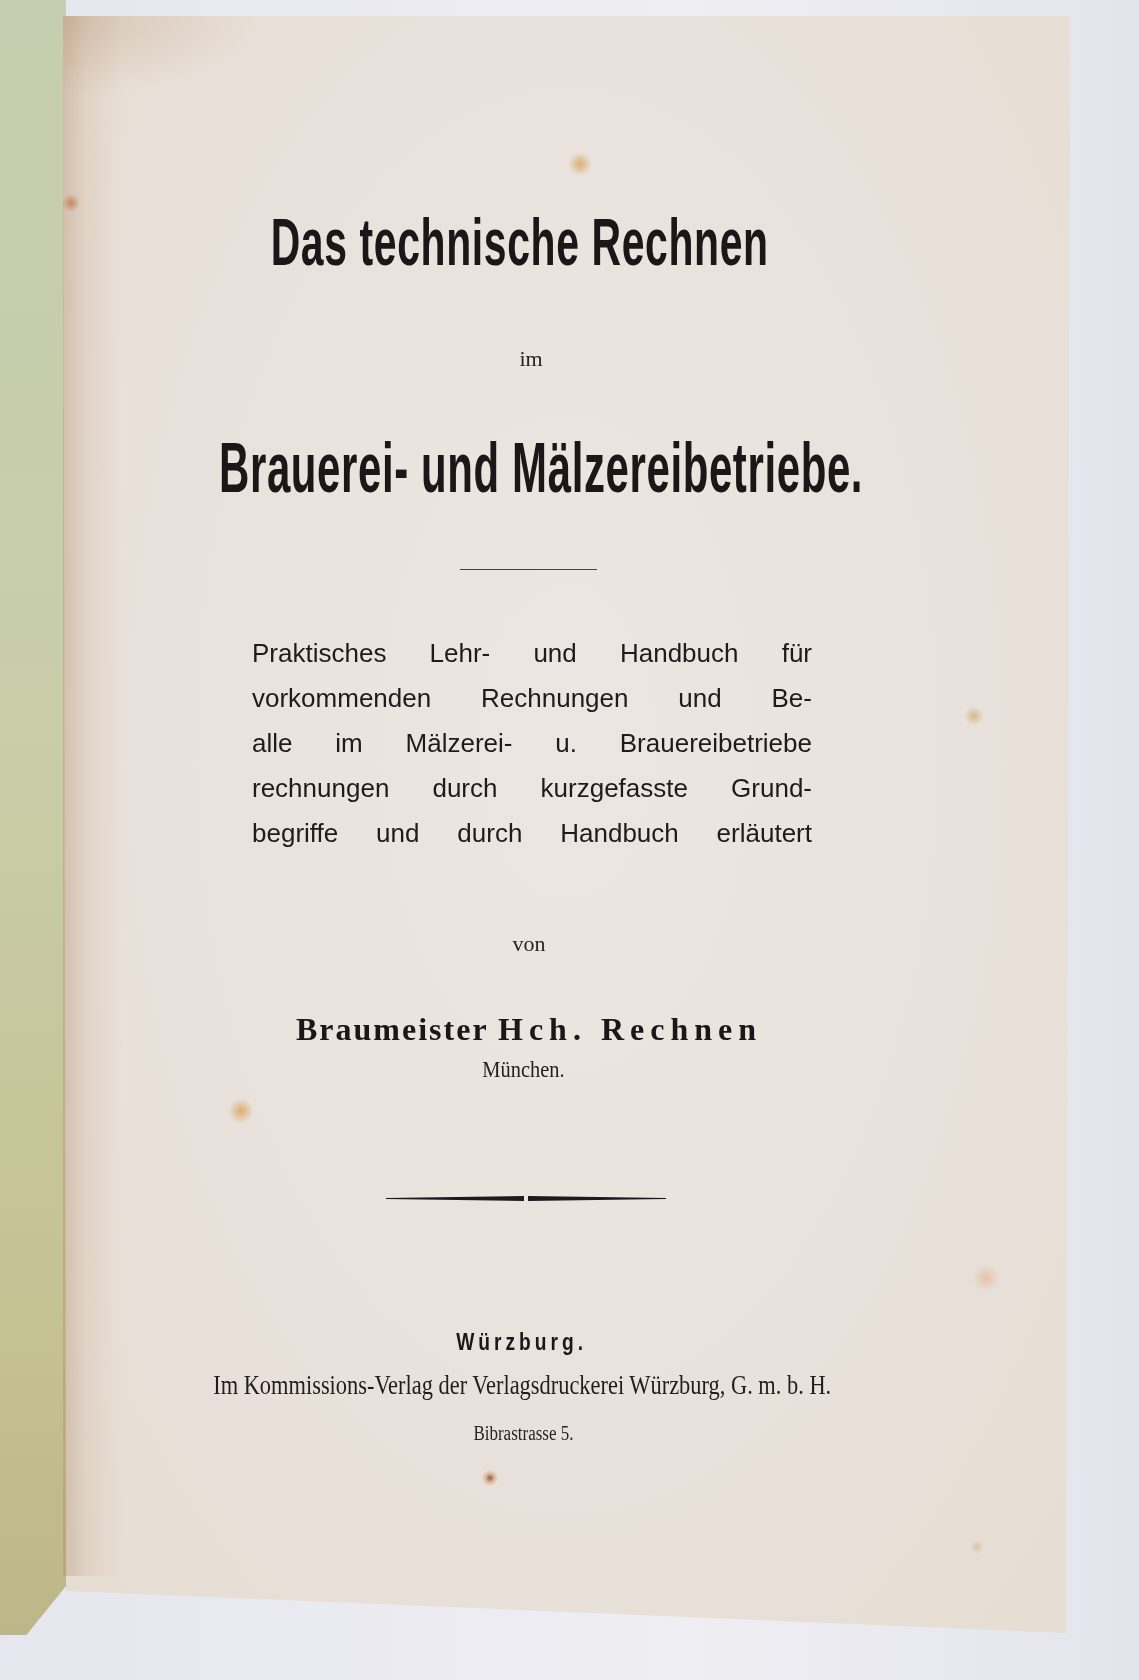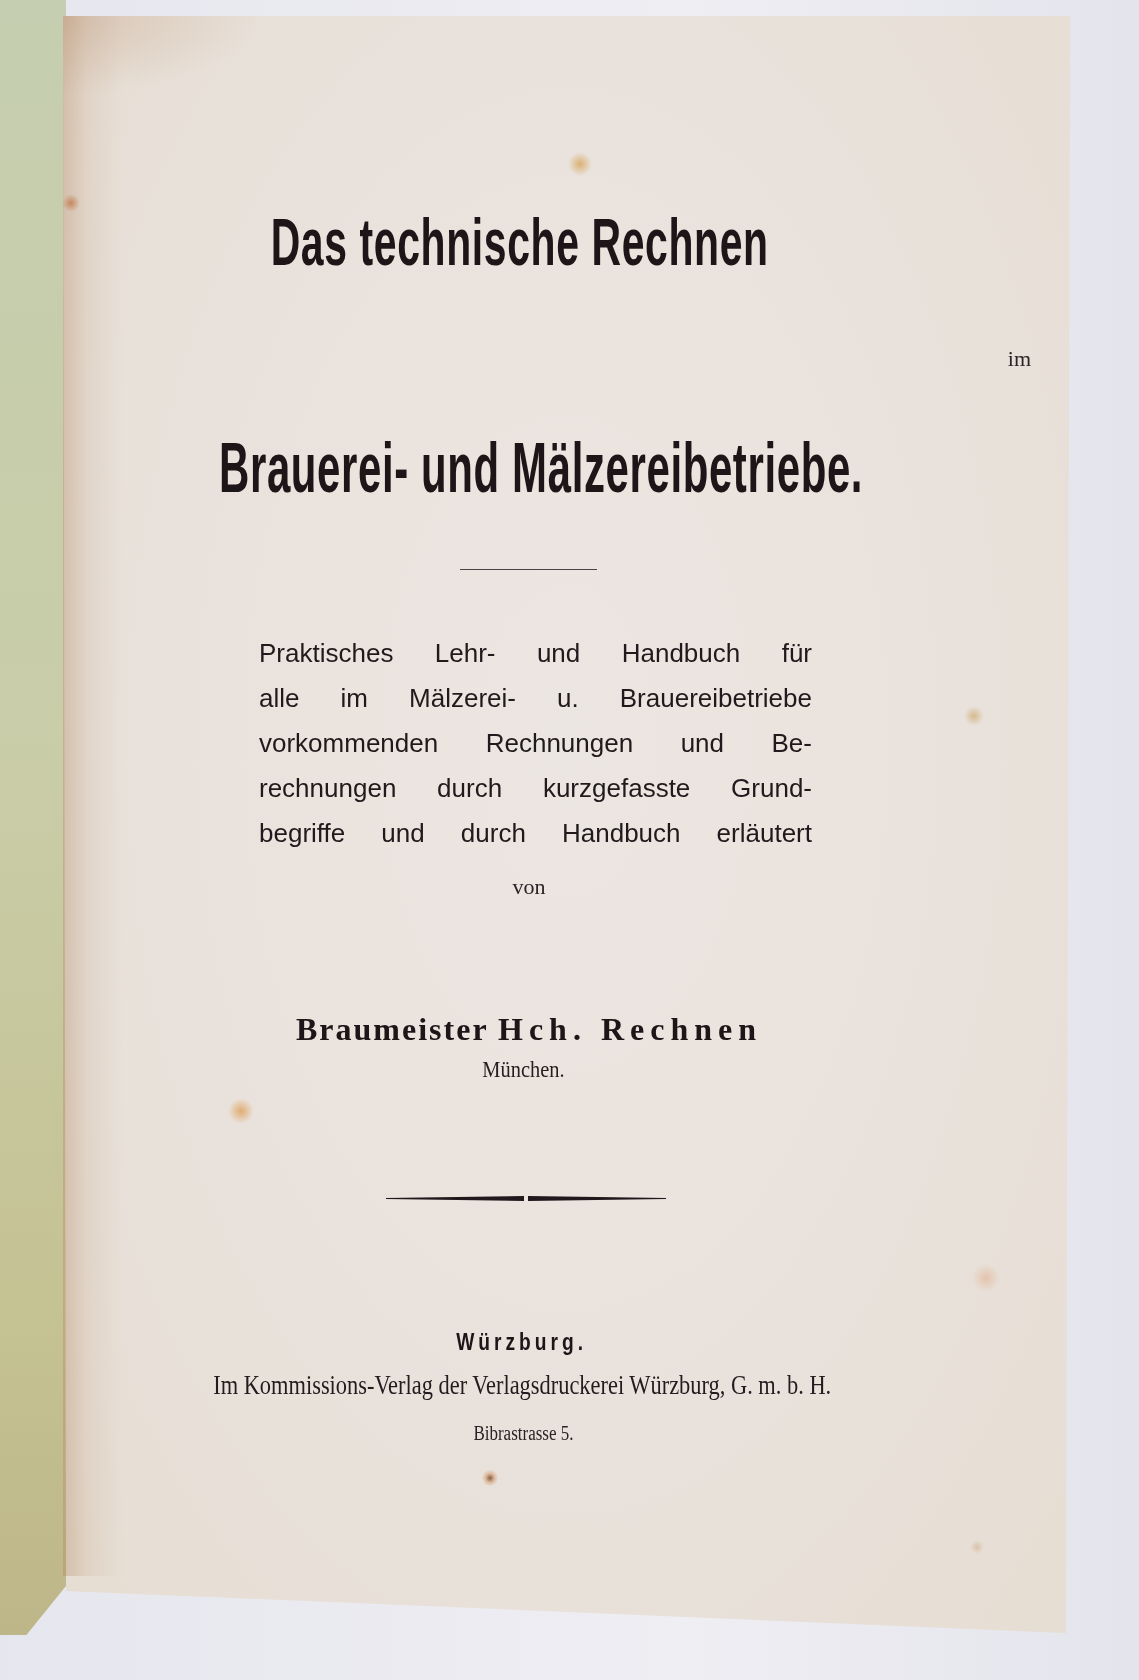--- a/index.html
+++ b/index.html
@@ -85,21 +85,20 @@
       transform: scaleX(0.62);
       transform-origin: 465px 0;
       color: #1d1619;
       left: -30px;
     }
     .im {
       top: 330px;
       font-size: 22px;
       color: #2a2326;
       left: -32px;
-      text-align: right;
     }
     .title-2 {
       top: 412px;
       font-family: "Liberation Sans", sans-serif;
       font-weight: bold;
       font-size: 70px;
       letter-spacing: 1px;
       transform: scaleX(0.6);
       transform-origin: 465px 0;
       color: #1d1619;
@@ -121,24 +120,23 @@
       font-family: "Liberation Sans", sans-serif;
       font-size: 26px;
       line-height: 45px;
       color: #201a1d;
     }
     .subtitle span {
       display: block;
       text-align: justify;
       text-align-last: justify;
       white-space: nowrap;
-      margin-left: 7px;
     }
     .von {
-      top: 858px;
+      top: 915px;
       font-size: 22px;
       color: #2a2326;
       left: -34px;
     }
     .author {
       top: 995px;
       font-family: "Liberation Serif", serif;
       font-weight: bold;
       font-size: 32px;
       letter-spacing: 2px;
@@ -226,22 +224,22 @@
 
 <div class="content">
   <div class="line title-1">Das technische Rechnen</div>
   <div class="line im">im</div>
   <div class="line title-2">Brauerei- und Mälzereibetriebe.</div>
 
   <div class="rule-thin"></div>
 
   <div class="subtitle">
     <span>Praktisches Lehr- und Handbuch für</span>
+    <span>vorkommenden Rechnungen und Be-</span>
     <span>alle im Mälzerei- u. Brauereibetriebe</span>
-    <span>vorkommenden Rechnungen und Be-</span>
     <span>rechnungen durch kurzgefasste Grund-</span>
     <span>begriffe und durch Handbuch erläutert</span>
   </div>
 
   <div class="line von">von</div>
 
   <div class="line author">
     <span>Braumeister</span>
     <span> </span>
     <span class="spaced">Hch. Rechnen</span>

